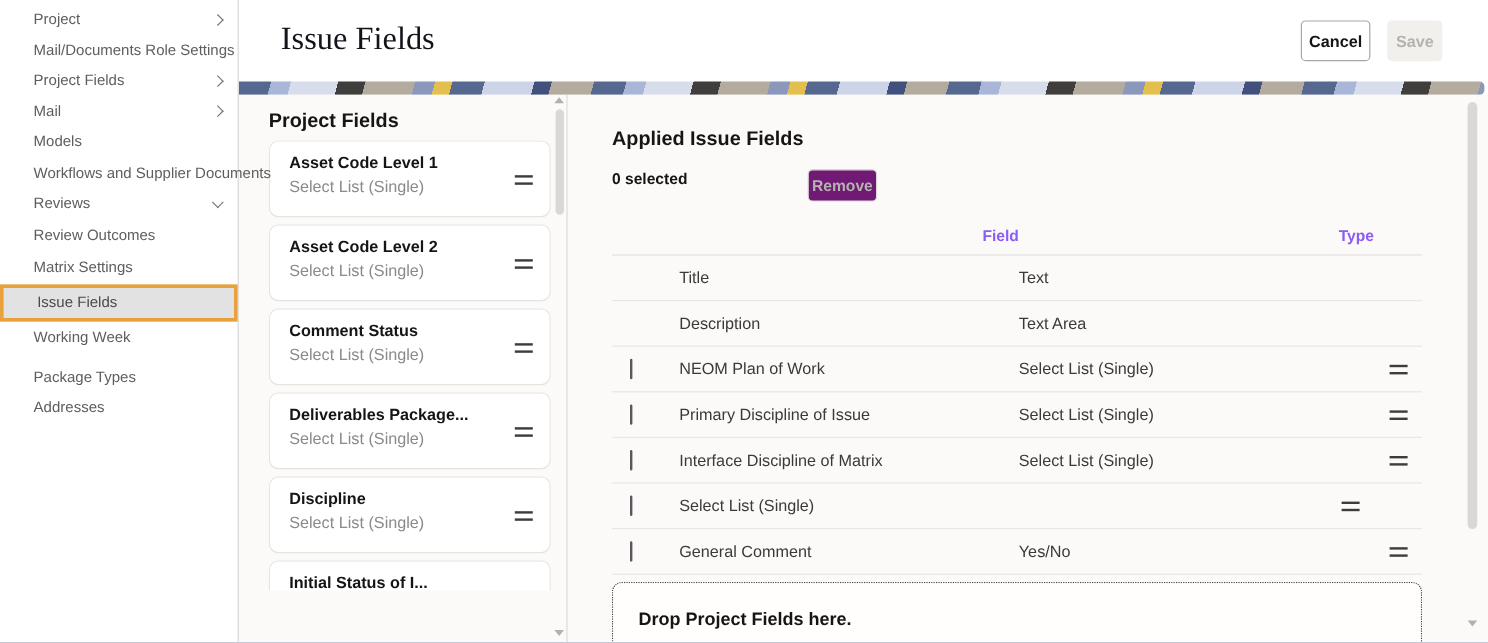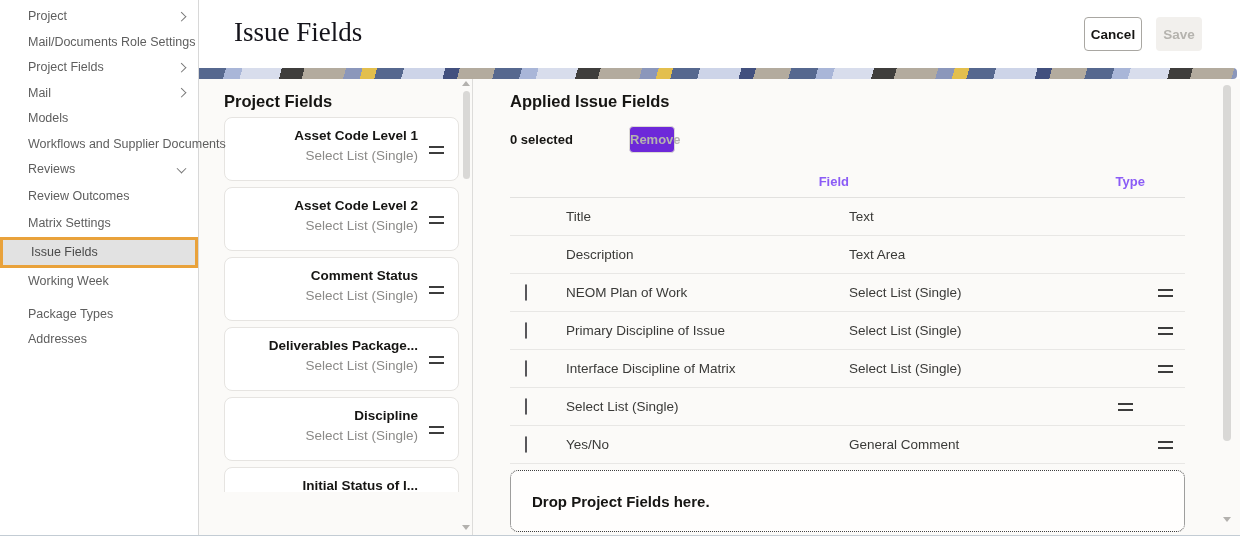--- a/index.html
+++ b/index.html
@@ -78,40 +78,40 @@
   }
   .search-box input {
     border:none; outline:none; flex:1; font-size:13.5px;
     font-family:"Liberation Sans",sans-serif; color:#333; background:transparent;
   }
   .search-box input::placeholder { color:#6b6a68; opacity:1; }
   .card-list { margin-top:6px; width:235px; height:375px; overflow:hidden; }
   .field-card {
     position:relative; width:235px; height:64px; background:#fff;
     border:1px solid #e6e4e1; border-radius:8px; margin-bottom:6px;
-    padding:10px 40px 0 16px; cursor:grab;text-align:right;
+    padding:10px 40px 0 16px; cursor:grab;
   }
   .card-name { font-size:13.5px; font-weight:bold; color:#161513; white-space:nowrap; overflow:hidden; }
   .card-type { font-size:13.5px; color:#8b8a88; margin-top:5px; }
 
   .drag-handle {
     width:15px; height:8px;
     border-top:2px solid #3c3c3c; border-bottom:2px solid #3c3c3c;
     cursor:grab;
   }
   .field-card .drag-handle { position:absolute; right:14px; top:28px; }
 
   .v-divider { width:1px; background:#dddcda; height:457px; }
 
   
-  .right-panel { flex:1; padding:13px 0 0 37px; }
-  .applied-toolbar { margin-top:15px; display:flex; align-items:center; }
+  .right-panel { flex:1; padding:28px 0 0 37px; }
+  .applied-toolbar { margin-top:15px; display:flex; align-items:flex-start;gap:44px; }
   .selected-count { font-size:13px; font-weight:bold; color:#161513; width:119px; }
   .btn-remove {
-    width:46px; height:27px; background:#6d28d9; border:1px solid #dcdad5;
+    width:58px; height:27px; background:#701a75; border:1px solid #dcdad5;
     border-radius:4px; color:#b5b3ae; font-size:13px; font-weight:bold; cursor:default;
   }
   .grid-row { display:grid; grid-template-columns:56px 283px 1fr 40px; align-items:center; width:675px; }
   .table-head { margin-top:12px; height:33px; font-size:13px; font-weight:bold; color:#8b5cf6; border-bottom:1px solid #e2e1df;text-align:right; }
   .t-row { height:38px; border-bottom:1px solid #e8e7e5; font-size:13.5px; color:#3a3a38; }
   .cb {
     width:15px; height:15px; border:1.5px solid #58575b; border-radius:2px;
     background:#fff; margin-left:15px; cursor:pointer;
   }
   .t-row .drag-handle { justify-self:end; margin-right:12px; }
@@ -323,22 +323,22 @@
           </div>
 
           <div class="grid-row t-row">
             <span><span class="cb"></span></span>
             <span>Select List (Single)</span>
             <span class="drag-handle"></span>
           </div>
 
           <div class="grid-row t-row">
             <span><span class="cb"></span></span>
+            <span>General Comment</span>
             <span>Yes/No</span>
-            <span>General Comment</span>
             <span class="drag-handle"></span>
           </div>
 
       </div>
 
       <div class="drop-zone">
         <span class="drop-zone-text">Drop Project Fields here.</span>
       </div>
     </section>
   </div>

